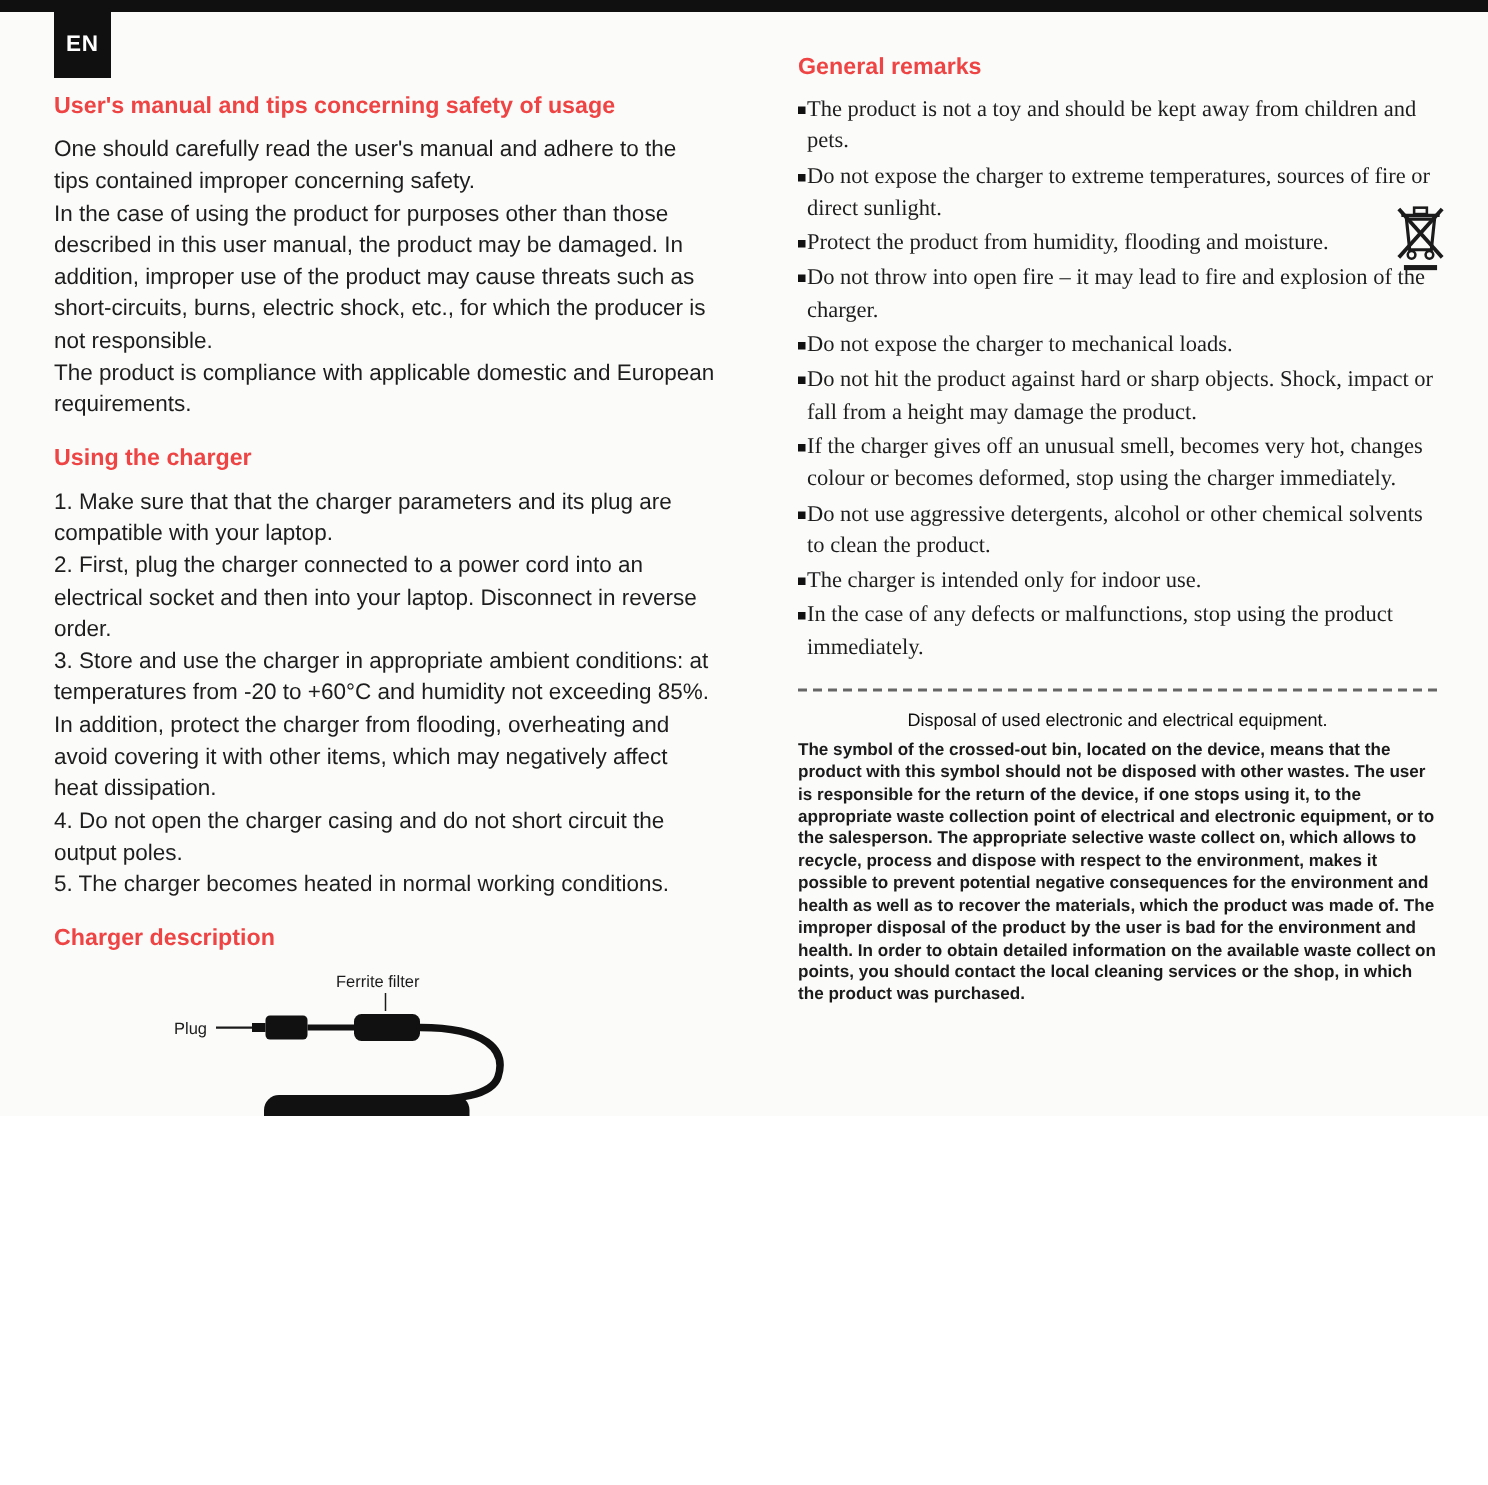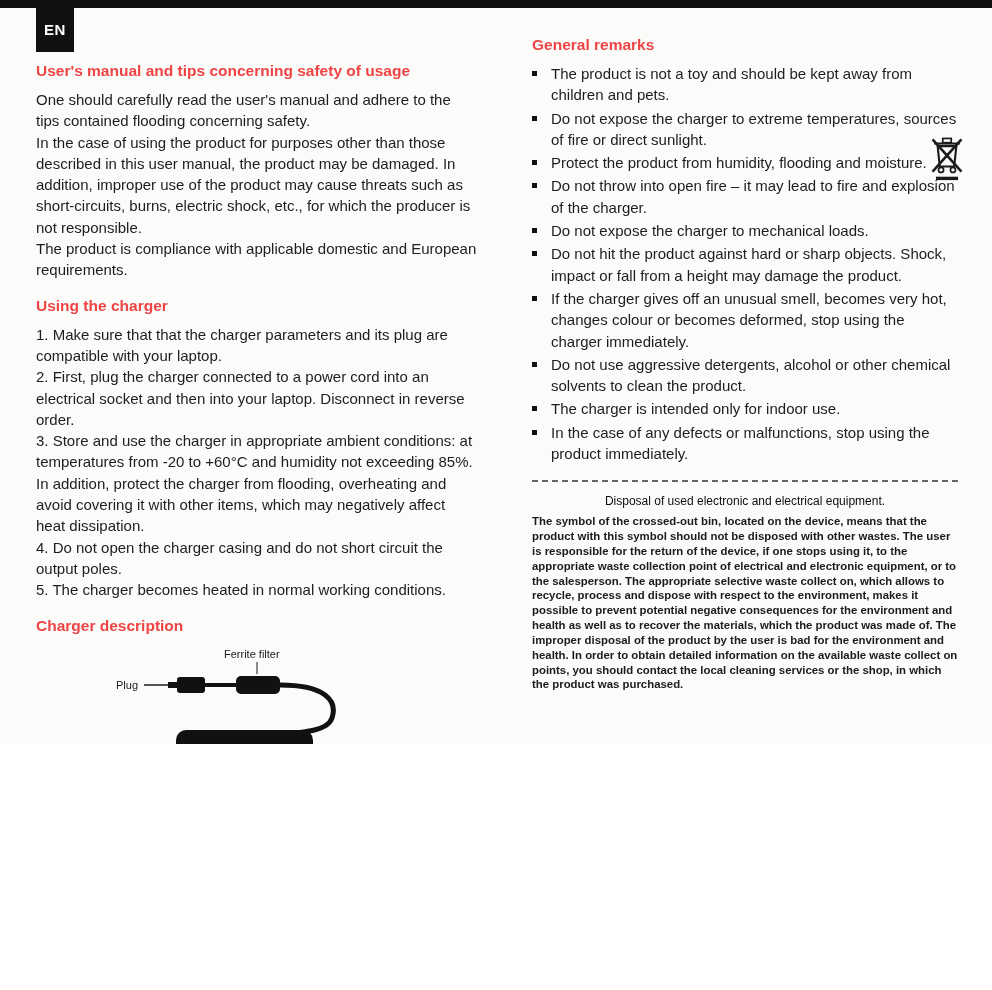--- a/index.html
+++ b/index.html
@@ -16,21 +16,21 @@
     position:absolute;left:36px;top:6px;width:38px;height:46px;background:#101010;
     color:#ffffff;font-weight:bold;font-size:15px;
     display:flex;align-items:center;justify-content:center;letter-spacing:0.5px;
   }
   .col-left{position:absolute;left:36px;top:62px;width:442px;}
   .col-right{position:absolute;left:532px;top:36px;width:426px;}
   .h{font-weight:bold;font-size:15.5px;color:#ef4444;margin:0 0 9px 0;}
   .h.mt{margin-top:16px;}
   p.body{font-size:15px;line-height:1.42;margin:0;}
   .num-item{font-size:15px;line-height:1.42;margin:0;}
-  .bullet{display:flex;gap:14px;font-size:15px;line-height:1.42;margin:0 0 2px 0;}
+  .bullet{display:flex;gap:1px;font-size:15px;line-height:1.42;margin:0 0 2px 0;font-family:Liberation Serif, serif;}
   .bullet .marker{flex:none;width:5px;height:5px;background:#111;margin-top:8px;}
   .dashed-rule{border:none;border-top:2px dashed #666;margin:16px 0 12px 0;}
   .disposal-h{font-weight:normal;font-size:12px;margin:0 0 6px 0;color:#0e0e0e;text-align:center;}
   .disposal-p{font-size:11.4px;line-height:1.3;margin:0;color:#1b1b1b;font-weight:bold;}
   .diagram{display:block;margin-top:4px;}
   .diagram text{font-size:11px;fill:#1b1b1b;font-family:"Liberation Sans",sans-serif;}
   .set-includes{
     position:absolute;left:36px;top:854px;display:flex;align-items:center;gap:8px;
     font-size:15px;
   }
@@ -56,21 +56,21 @@
 <div class="page">
 
   <div class="topbar"></div>
 
   <div class="en-badge">
     <span>EN</span>
   </div>
 
   <div class="col-left">
     <div class="h">User's manual and tips concerning safety of usage</div>
-    <p class="body">One should carefully read the user's manual and adhere to the tips contained flooding concerning safety.</p>
+    <p class="body">One should carefully read the user's manual and adhere to the tips contained improper concerning safety.</p>
     <p class="body">In the case of using the product for purposes other than those described in this user manual, the product may be damaged. In addition, improper use of the product may cause threats such as short-circuits, burns, electric shock, etc., for which the producer is not responsible.</p>
     <p class="body">The product is compliance with applicable domestic and European requirements.</p>
 
     <div class="h mt">Using the charger</div>
     <p class="num-item">1. Make sure that that the charger parameters and its plug are compatible with your laptop.</p>
     <p class="num-item">2. First, plug the charger connected to a power cord into an electrical socket and then into your laptop. Disconnect in reverse order.</p>
     <p class="num-item">3. Store and use the charger in appropriate ambient conditions: at temperatures from -20 to +60°C and humidity not exceeding 85%. In addition, protect the charger from flooding, overheating and avoid covering it with other items, which may negatively affect heat dissipation.</p>
     <p class="num-item">4. Do not open the charger casing and do not short circuit the output poles.</p>
     <p class="num-item">5. The charger becomes heated in normal working conditions.</p>
 

